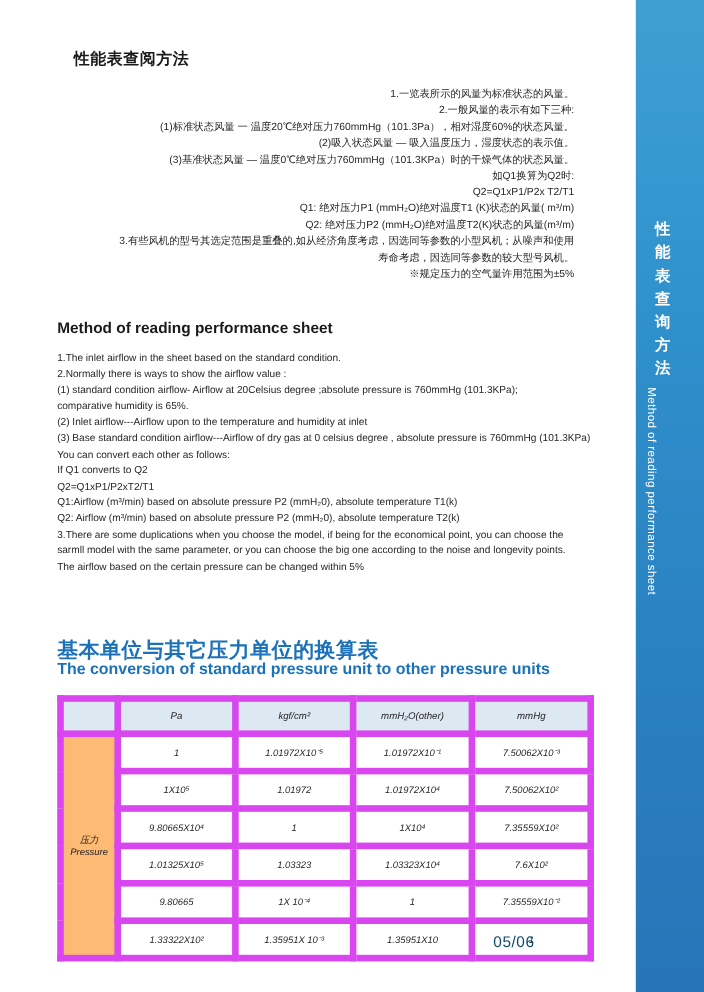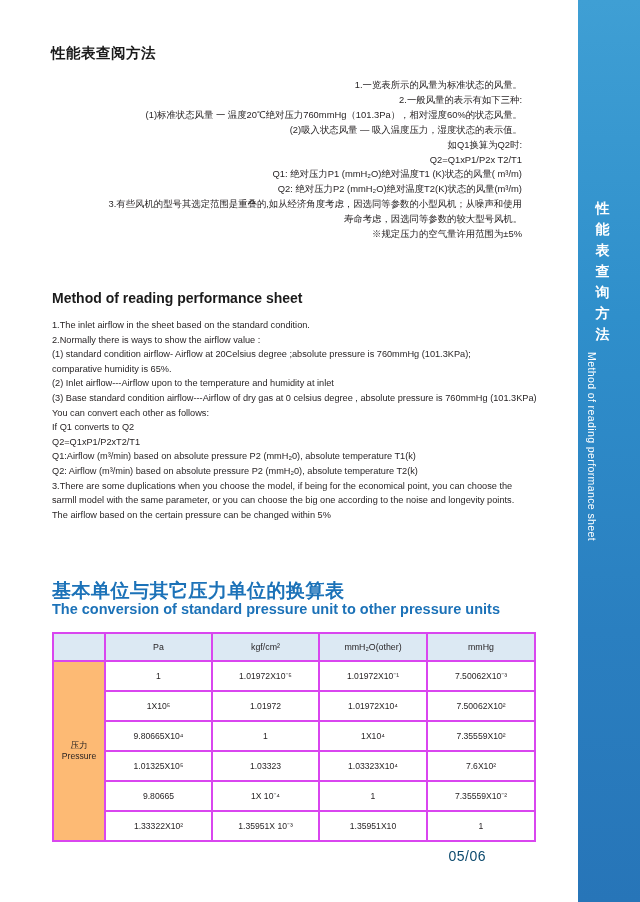--- a/index.html
+++ b/index.html
@@ -99,27 +99,28 @@
     left: 52px;
     top: 632px;
     width: 482px;
   }
   table.conv {
     border-collapse: collapse;
     width: 482px;
     table-layout: fixed;
   }
   table.conv td, table.conv th {
-    border: 2px solid #d946ef;
+    border: 6px solid #d946ef;
     font-weight: normal;
     font-size: 8.6px;
     color: #231f20;
     text-align: center;
     height: 28px;
     padding: 0 2px;
+    font-style: italic;
   }
   table.conv thead td {
     background: #dce9f3;
     height: 26px;
     font-size: 8.8px;
   }
   td.rowhead {
     background: #fdba74;
     width: 52px;
     font-size: 8.4px;
@@ -145,27 +146,28 @@
 
 <div class="side-bar">
   <div class="side-bar-inner">
     <div class="side-cn">性能表查询方法</div>
     <div class="side-en">Method of reading performance sheet</div>
   </div>
 </div>
 
 <div class="content">
 
-  <div class="h-cn" style="left:51px; top:44px;">性能表查阅方法</div>
+  <div class="h-cn" style="left:67px; top:44px;">性能表查阅方法</div>
 
   <div class="block cn" style="left:52px; top:78px; width:470px;text-align:right;">
     <p>1.一览表所示的风量为标准状态的风量。</p>
     <p>2.一般风量的表示有如下三种:</p>
     <p>(1)标准状态风量 一 温度20℃绝对压力760mmHg（101.3Pa），相对湿度60%的状态风量。</p>
     <p>(2)吸入状态风量 — 吸入温度压力，湿度状态的表示值。</p>
+    <p>(3)基准状态风量 — 温度0℃绝对压力760mmHg（101.3KPa）时的干燥气体的状态风量。</p>
     <p>如Q1换算为Q2时:</p>
     <p>Q2=Q1xP1/P2x T2/T1</p>
     <p>Q1: 绝对压力P1 (mmH₂O)绝对温度T1 (K)状态的风量( m³/m)</p>
     <p>Q2: 绝对压力P2 (mmH₂O)绝对温度T2(K)状态的风量(m³/m)</p>
     <p>3.有些风机的型号其选定范围是重叠的,如从经济角度考虑，因选同等参数的小型风机；从噪声和使用</p>
     <p>寿命考虑，因选同等参数的较大型号风机。</p>
     <p>※规定压力的空气量许用范围为±5%</p>
   </div>
 
   <div class="h-en" style="left:52px; top:290px;">Method of reading performance sheet</div>

